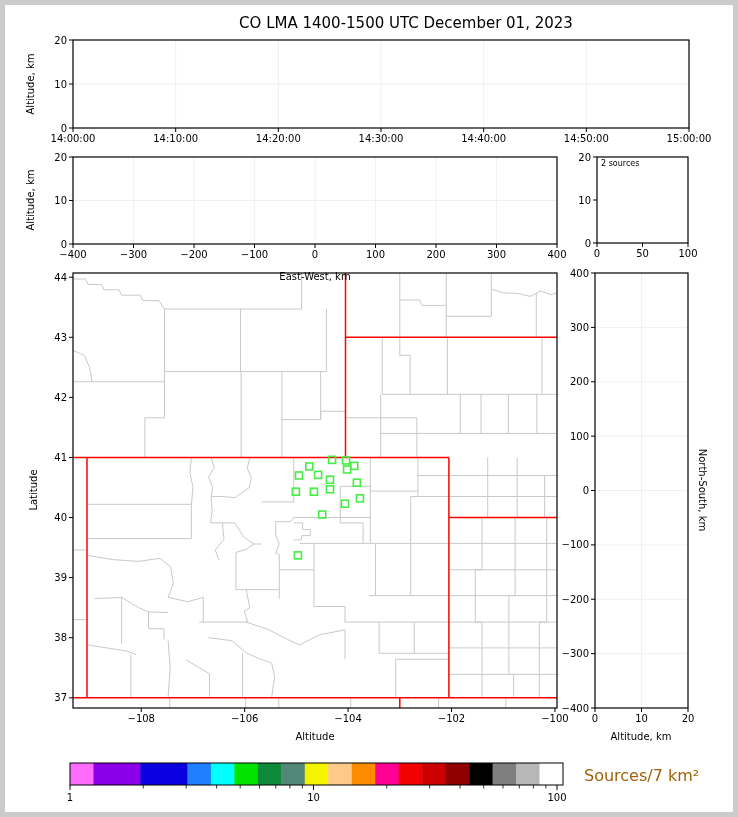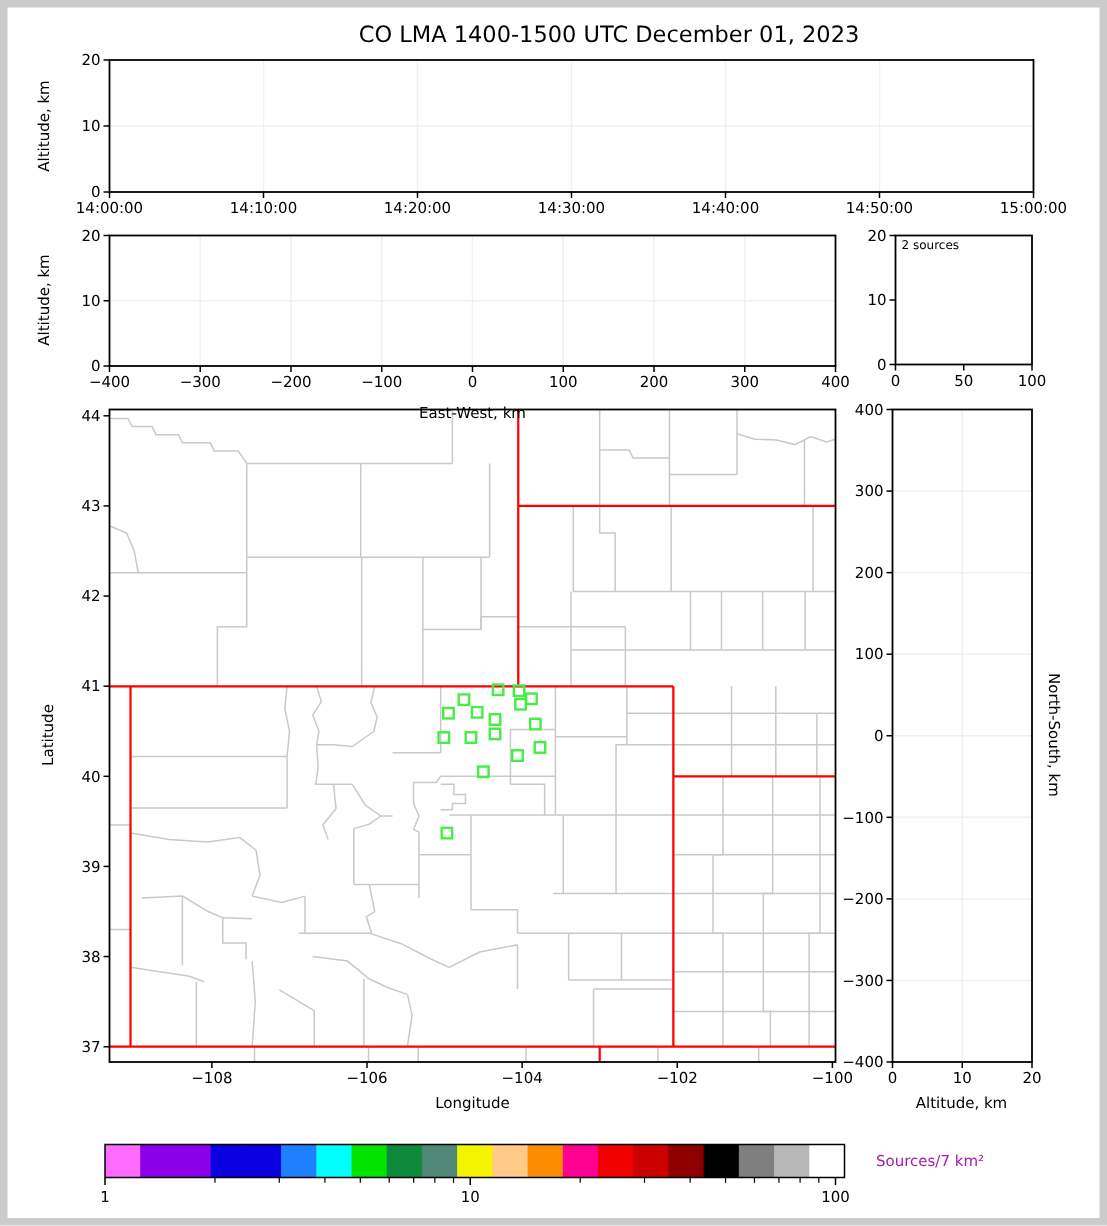--- a/index.html
+++ b/index.html
@@ -8,21 +8,21 @@
   .page{position:absolute;left:0;top:0;width:738px;height:817px;background:#fff;}
   .frame-border{position:absolute;inset:0;border:5px solid #cbcbcb;pointer-events:none;z-index:50;}
   #plot{position:absolute;left:0;top:0;}
   .lbl{position:absolute;font-size:10px;color:#000;white-space:nowrap;
        transform:translate(-50%,-50%);}
   .lbl.rotl{transform:translate(-50%,-50%) rotate(-90deg);}
   .lbl.rotr{transform:translate(-50%,-50%) rotate(90deg);}
   .title{position:absolute;font-size:15px;color:#000;white-space:nowrap;
          transform:translateX(-50%);}
   .annot{position:absolute;font-size:8px;color:#000;white-space:nowrap;}
-  .cblabel{position:absolute;font-size:10px;color:#a21caf;white-space:nowrap;
+  .cblabel{position:absolute;font-size:16px;color:#a16207;white-space:nowrap;
            transform:translateY(-50%);}
 </style>
 </head>
 <body>
 
 <div class="page">
   <svg id="plot" width="738" height="817">
       <g>
         <line x1="175.66666666666666" y1="40" x2="175.66666666666666" y2="128" stroke="#f0f0f0" stroke-width="1"></line>
         <line x1="278.3333333333333" y1="40" x2="278.3333333333333" y2="128" stroke="#f0f0f0" stroke-width="1"></line>
@@ -363,21 +363,21 @@
   <div class="lbl rotl" style="left:30px;top:84px;">Altitude, km</div>
 
   <div class="lbl rotl" style="left:30px;top:200px;">Altitude, km</div>
 
   <div class="lbl" style="left:315px;top:276px;">East-West, km</div>
 
   <div class="annot" style="left:601px;top:159px;">2 sources</div>
 
   <div class="lbl rotl" style="left:33px;top:490px;">Latitude</div>
 
-  <div class="lbl" style="left:315px;top:736px;">Longitude</div>
+  <div class="lbl" style="left:315px;top:736px;">Altitude</div>
 
   <div class="lbl rotr" style="left:702px;top:490px;">North-South, km</div>
 
   <div class="lbl" style="left:641px;top:736px;">Altitude, km</div>
 
   <div class="cblabel" style="left:584px;top:775px;">Sources/7 km²</div>
 
   <div class="frame-border"></div>
 </div>
 

